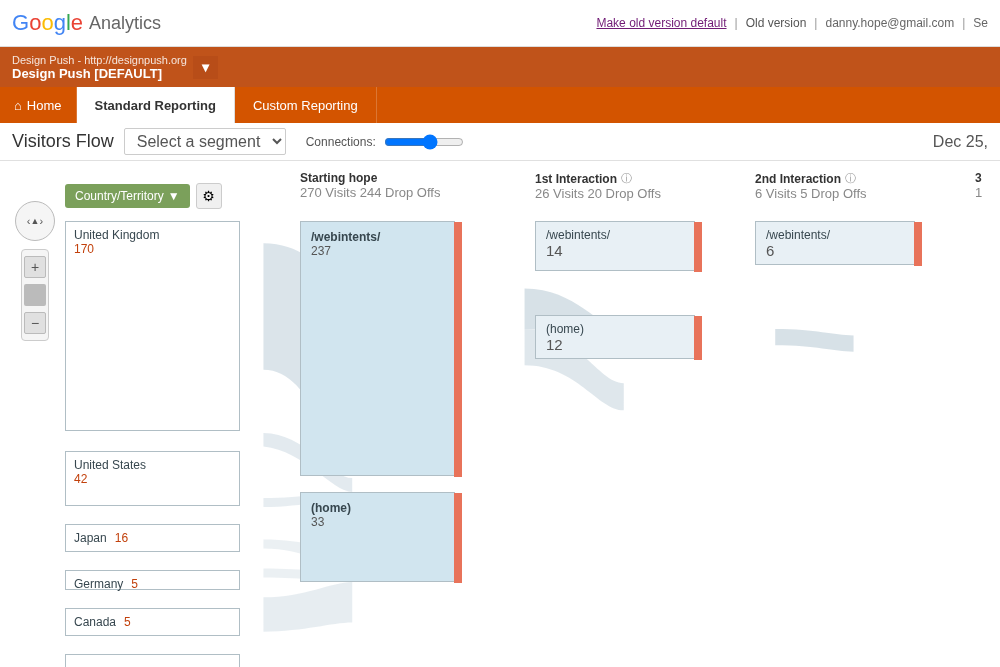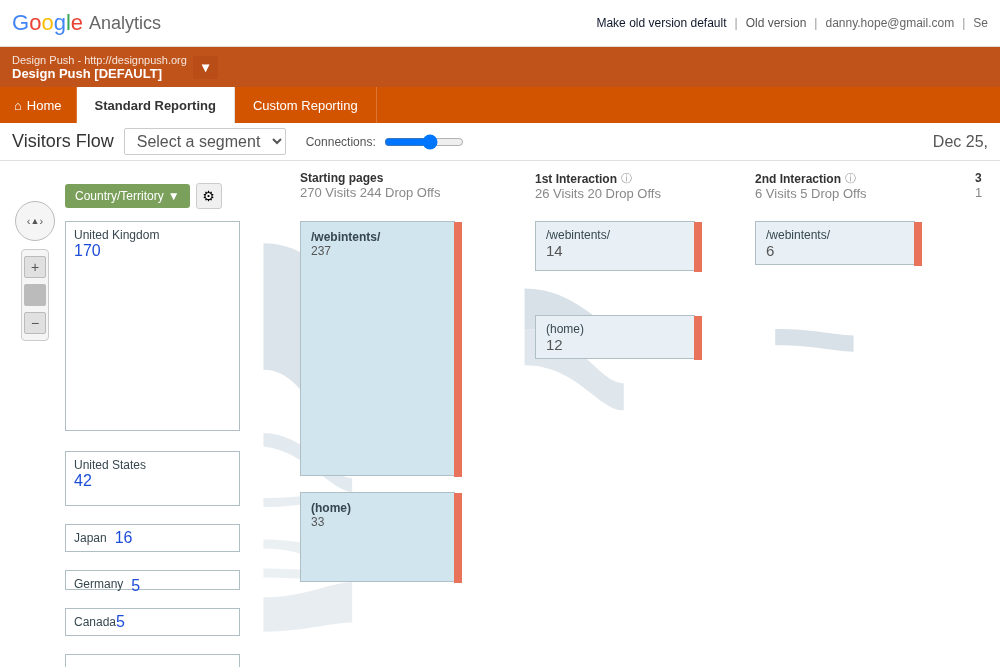--- a/index.html
+++ b/index.html
@@ -12,21 +12,21 @@
     }
     #google-logo { display: flex; align-items: center; font-size: 22px; font-weight: normal; }
     #google-logo .g { color: #4285f4; }
     #google-logo .o1 { color: #ea4335; }
     #google-logo .o2 { color: #fbbc05; }
     #google-logo .g2 { color: #4285f4; }
     #google-logo .l { color: #34a853; }
     #google-logo .e { color: #ea4335; }
     #logo-analytics { margin-left: 6px; color: #666; font-size: 18px; }
     #top-right { display: flex; align-items: center; gap: 8px; font-size: 12px; color: #666; }
-    #top-right a { color: #0f172a; cursor: pointer; }
+    #top-right a { color: #701a75; text-decoration: underline; cursor: pointer; }
     #top-right .sep { color: #999; }
 
     
     #property-bar {
       background: #c0531a; color: #fff; padding: 18px 12px;
       display: flex; align-items: center; gap: 6px; height: 40px;
     }
     #property-name { font-size: 12px; }
     #property-name .url { font-size: 11px; opacity: 0.85; }
     #property-name .name { font-weight: bold; font-size: 13px; }
@@ -98,21 +98,21 @@
       width: 26px; height: 26px; background: #f0f0f0; border: 1px solid #ccc;
       border-radius: 3px; margin-left: 6px; cursor: pointer; display: flex;
       align-items: center; justify-content: center; font-size: 14px;
     }
 
     .country-node {
       border: 1px solid #b0bec5; background: #fff; padding: 6px 8px;
       margin-bottom: 10px; position: relative; cursor: pointer;
     }
     .country-node .node-name { font-size: 12px; color: #37474f; }
-    .country-node .node-val { font-size: 16px; color: #1d4ed8; }
+    .country-node .node-val { font-size: 12px; color: #c2410c; }
 
     .page-node {
       border: 1px solid #b0bec5; background: #dce8f0; padding: 8px 10px;
       margin-bottom: 8px; cursor: pointer; position: relative;
     }
     .page-node .node-name { font-size: 12px; color: #37474f; font-weight: bold; }
     .page-node .node-val { font-size: 12px; color: #555; }
 
     .page-node.large { height: 220px; display: flex; flex-direction: column; justify-content: flex-start; }
     .page-node.medium { height: 90px; display: flex; flex-direction: column; justify-content: flex-start; }
@@ -259,33 +259,33 @@
         <div class="node-val">42</div>
       </div>
       <div class="country-node" style="height:28px; margin-top:8px; display:flex; align-items:center; gap:8px;">
         <div class="node-name">Japan</div>
         <div class="node-val">16</div>
       </div>
       <div class="country-node" style="height:20px; margin-top:8px; display:flex; align-items:flex-start; gap:8px;">
         <div class="node-name">Germany</div>
         <div class="node-val">5</div>
       </div>
-      <div class="country-node" style="height:28px; margin-top:8px; display:flex; align-items:center; ">
+      <div class="country-node" style="height:28px; margin-top:8px; display:flex; align-items:center; gap:8px;">
         <div class="node-name">Canada</div>
         <div class="node-val">5</div>
       </div>
       <div class="country-node" style="height:55px; margin-top:8px;">
         
         
       </div>
     </div>
 
     <div class="col-wrap" style="width:155px; z-index:2; position:relative; margin-left:50px;">
       <div style="height:50px;">
-        <div class="col-header-title">Starting pages</div>
+        <div class="col-header-title">Starting hope</div>
         <div class="col-header-sub">270 Visits 244 Drop Offs</div>
       </div>
 
       <div class="page-node large" style="position:relative; height:255px; background:#d1e5ef;">
         <div class="node-name">/webintents/</div>
         <div class="node-val">237</div>
         <div class="right-dropoff" style="position:absolute;right:-8px;top:0;height:255px;width:8px;background:#e8735a;"></div>
       </div>
 
       <div class="page-node medium" style="position:relative; height:90px; margin-top:8px; background:#d1e5ef;">

